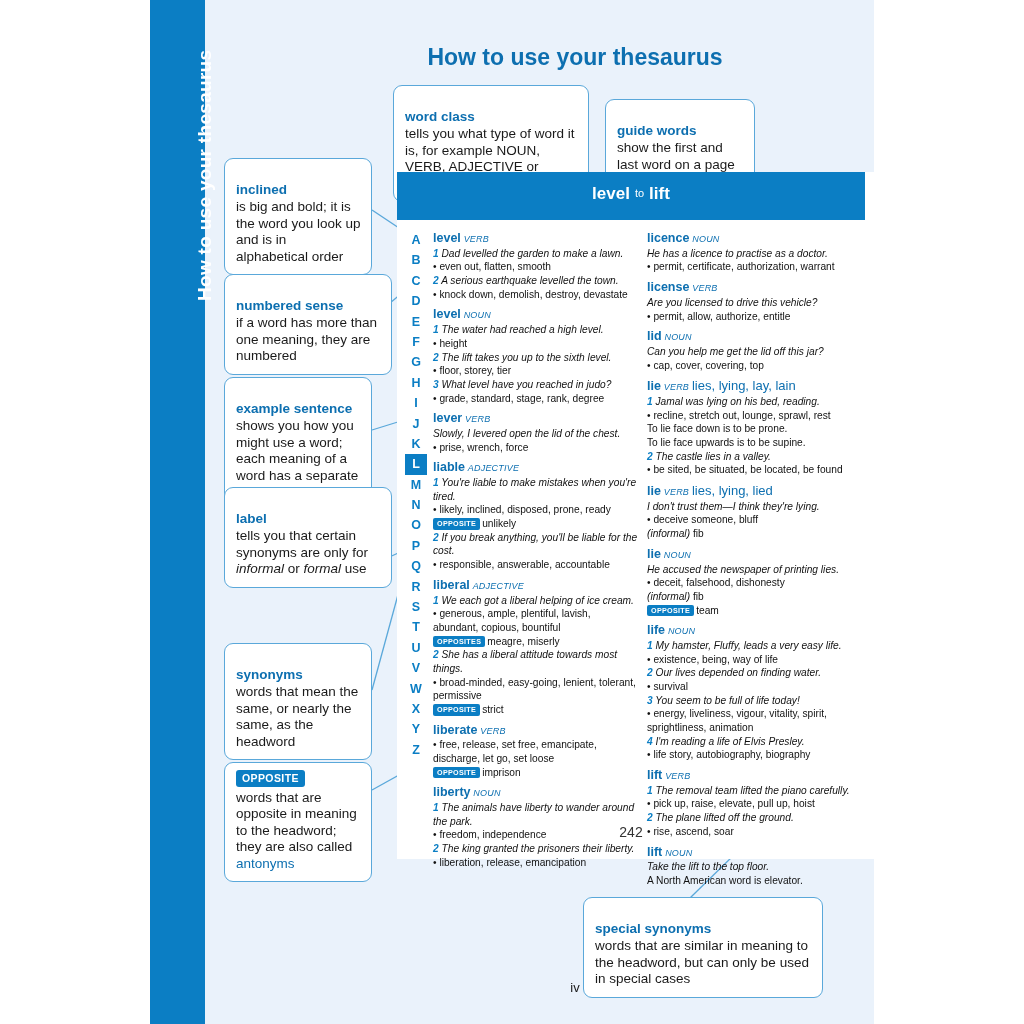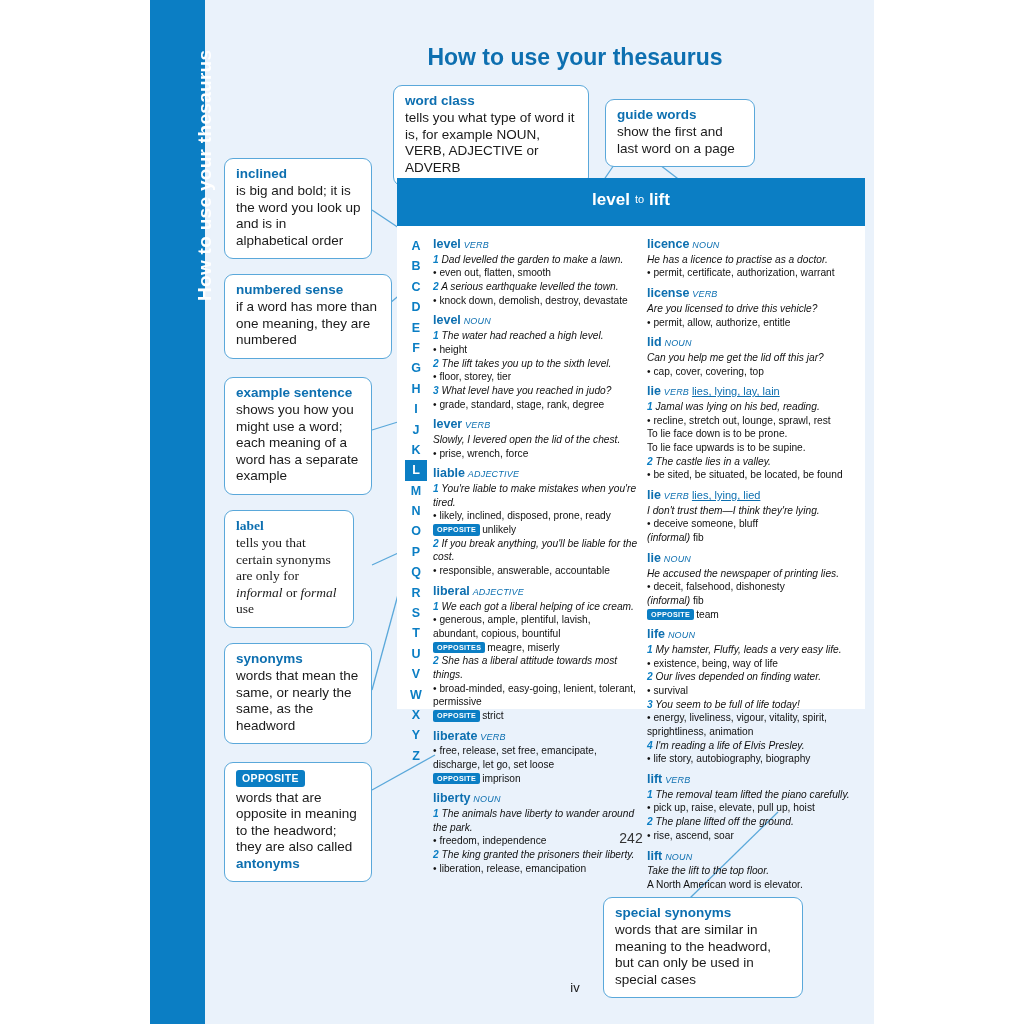--- a/index.html
+++ b/index.html
@@ -37,36 +37,37 @@
     background:#ffffff;
     border:1.6px solid #5aa8da;
     border-radius:9px;
     box-sizing:border-box;
     padding:7px 10px 9px 11px;
     color:#1a1a1a;
     font-size:13.5px;
     line-height:1.22;
   }
   .callout .hd{
-    color:#0d6fb0;font-weight:bold;display:block;margin-bottom:1px;
+    color:#0d6fb0;font-weight:bold;display:block;margin-bottom:1px;margin-top:16px;
   }
   .callout em{font-style:italic;}
   .opp-tag{
     display:inline-block;background:#0b7ec4;color:#fff;
     font-size:10.5px;font-weight:bold;letter-spacing:.4px;
     padding:2px 6px 2px 6px;border-radius:3px;margin-bottom:3px;
   }
-  .blue-word{color:#0d6fb0;font-weight:bold;}
+  .blue-word{color:#0d6fb0;font-weight:normal;}
   
   svg.lines{position:absolute;left:0;top:0;width:1024px;height:1024px;pointer-events:none;}
   
   .dict{
-    position:absolute;left:397px;top:178px;width:468px;height:531px;
+    position:absolute;left:397px;top:172px;width:468px;height:687px;
     background:#ffffff;
     box-shadow:0 0 0 0 transparent;
+    padding-left:25px;
   }
   .dict-header{
     position:absolute;left:0;top:0;width:468px;height:48px;background:#0b7ec4;
   }
   .guide{
     position:absolute;left:0;top:12px;width:468px;text-align:center;
     color:#ffffff;font-size:17px;font-weight:bold;
   }
   .guide .to{font-size:11px;font-weight:normal;padding:0 5px;vertical-align:2px;}
   .alpha{
@@ -79,21 +80,21 @@
   }
   .alpha div.on{background:#0b7ec4;color:#ffffff;}
   .col{
     position:absolute;top:58px;font-size:10.2px;line-height:1.34;color:#111;
   }
   .col.c1{left:36px;width:205px;}
   .col.c2{left:250px;width:210px;}
   .entry{margin-bottom:5px;}
   .hw{color:#0d6fb0;font-weight:bold;font-size:12.5px;}
   .pos{color:#0d6fb0;font-size:9px;font-style:italic;letter-spacing:.2px;}
-  .infl{color:#0d6fb0;font-size:11px;text-decoration:underline;}
+  .infl{color:#0d6fb0;font-size:13px;}
   .ex{font-style:italic;display:block;}
   .syn{display:block;}
   .num{color:#0b7ec4;font-weight:bold;}
   .oppchip{
     display:inline-block;background:#0b7ec4;color:#fff;font-size:7.2px;
     font-weight:bold;letter-spacing:.3px;padding:1px 4px;border-radius:2px;
     vertical-align:1px;margin-right:2px;
   }
   .pagenum{
     position:absolute;left:0;top:652px;width:468px;text-align:center;
@@ -147,36 +148,36 @@
 <div class="callout" style="left:224px;top:274px;width:168px;">
   <span class="hd">numbered sense</span>
   <span>if a word has more than one meaning, they are numbered</span>
 </div>
 
 <div class="callout" style="left:224px;top:377px;width:148px;">
   <span class="hd">example sentence</span>
   <span>shows you how you might use a word; each meaning of a word has a separate example</span>
 </div>
 
-<div class="callout" style="left:224px;top:510px;width:130px;font-family:Liberation Serif, serif;">
+<div class="callout" style="left:224px;top:487px;width:168px;">
   <span class="hd">label</span>
   <span>tells you that certain synonyms are only for </span><em>informal</em><span> or </span><em>formal</em><span> use</span>
 </div>
 
 <div class="callout" style="left:224px;top:643px;width:148px;">
   <span class="hd">synonyms</span>
   <span>words that mean the same, or nearly the same, as the headword</span>
 </div>
 
 <div class="callout" style="left:224px;top:762px;width:148px;">
   <span class="opp-tag">OPPOSITE</span><br>
   <span>words that are opposite in meaning to the headword; they are also called </span><span class="blue-word">antonyms</span>
 </div>
 
-<div class="callout" style="left:603px;top:897px;width:200px;">
+<div class="callout" style="left:583px;top:897px;width:240px;">
   <span class="hd">special synonyms</span>
   <span>words that are similar in meaning to the headword, but can only be used in special cases</span>
 </div>
 
 <div class="dict">
   <div class="dict-header"></div>
   <div class="guide">
     <span>level</span><span class="to">to</span><span>lift</span>
   </div>
 

